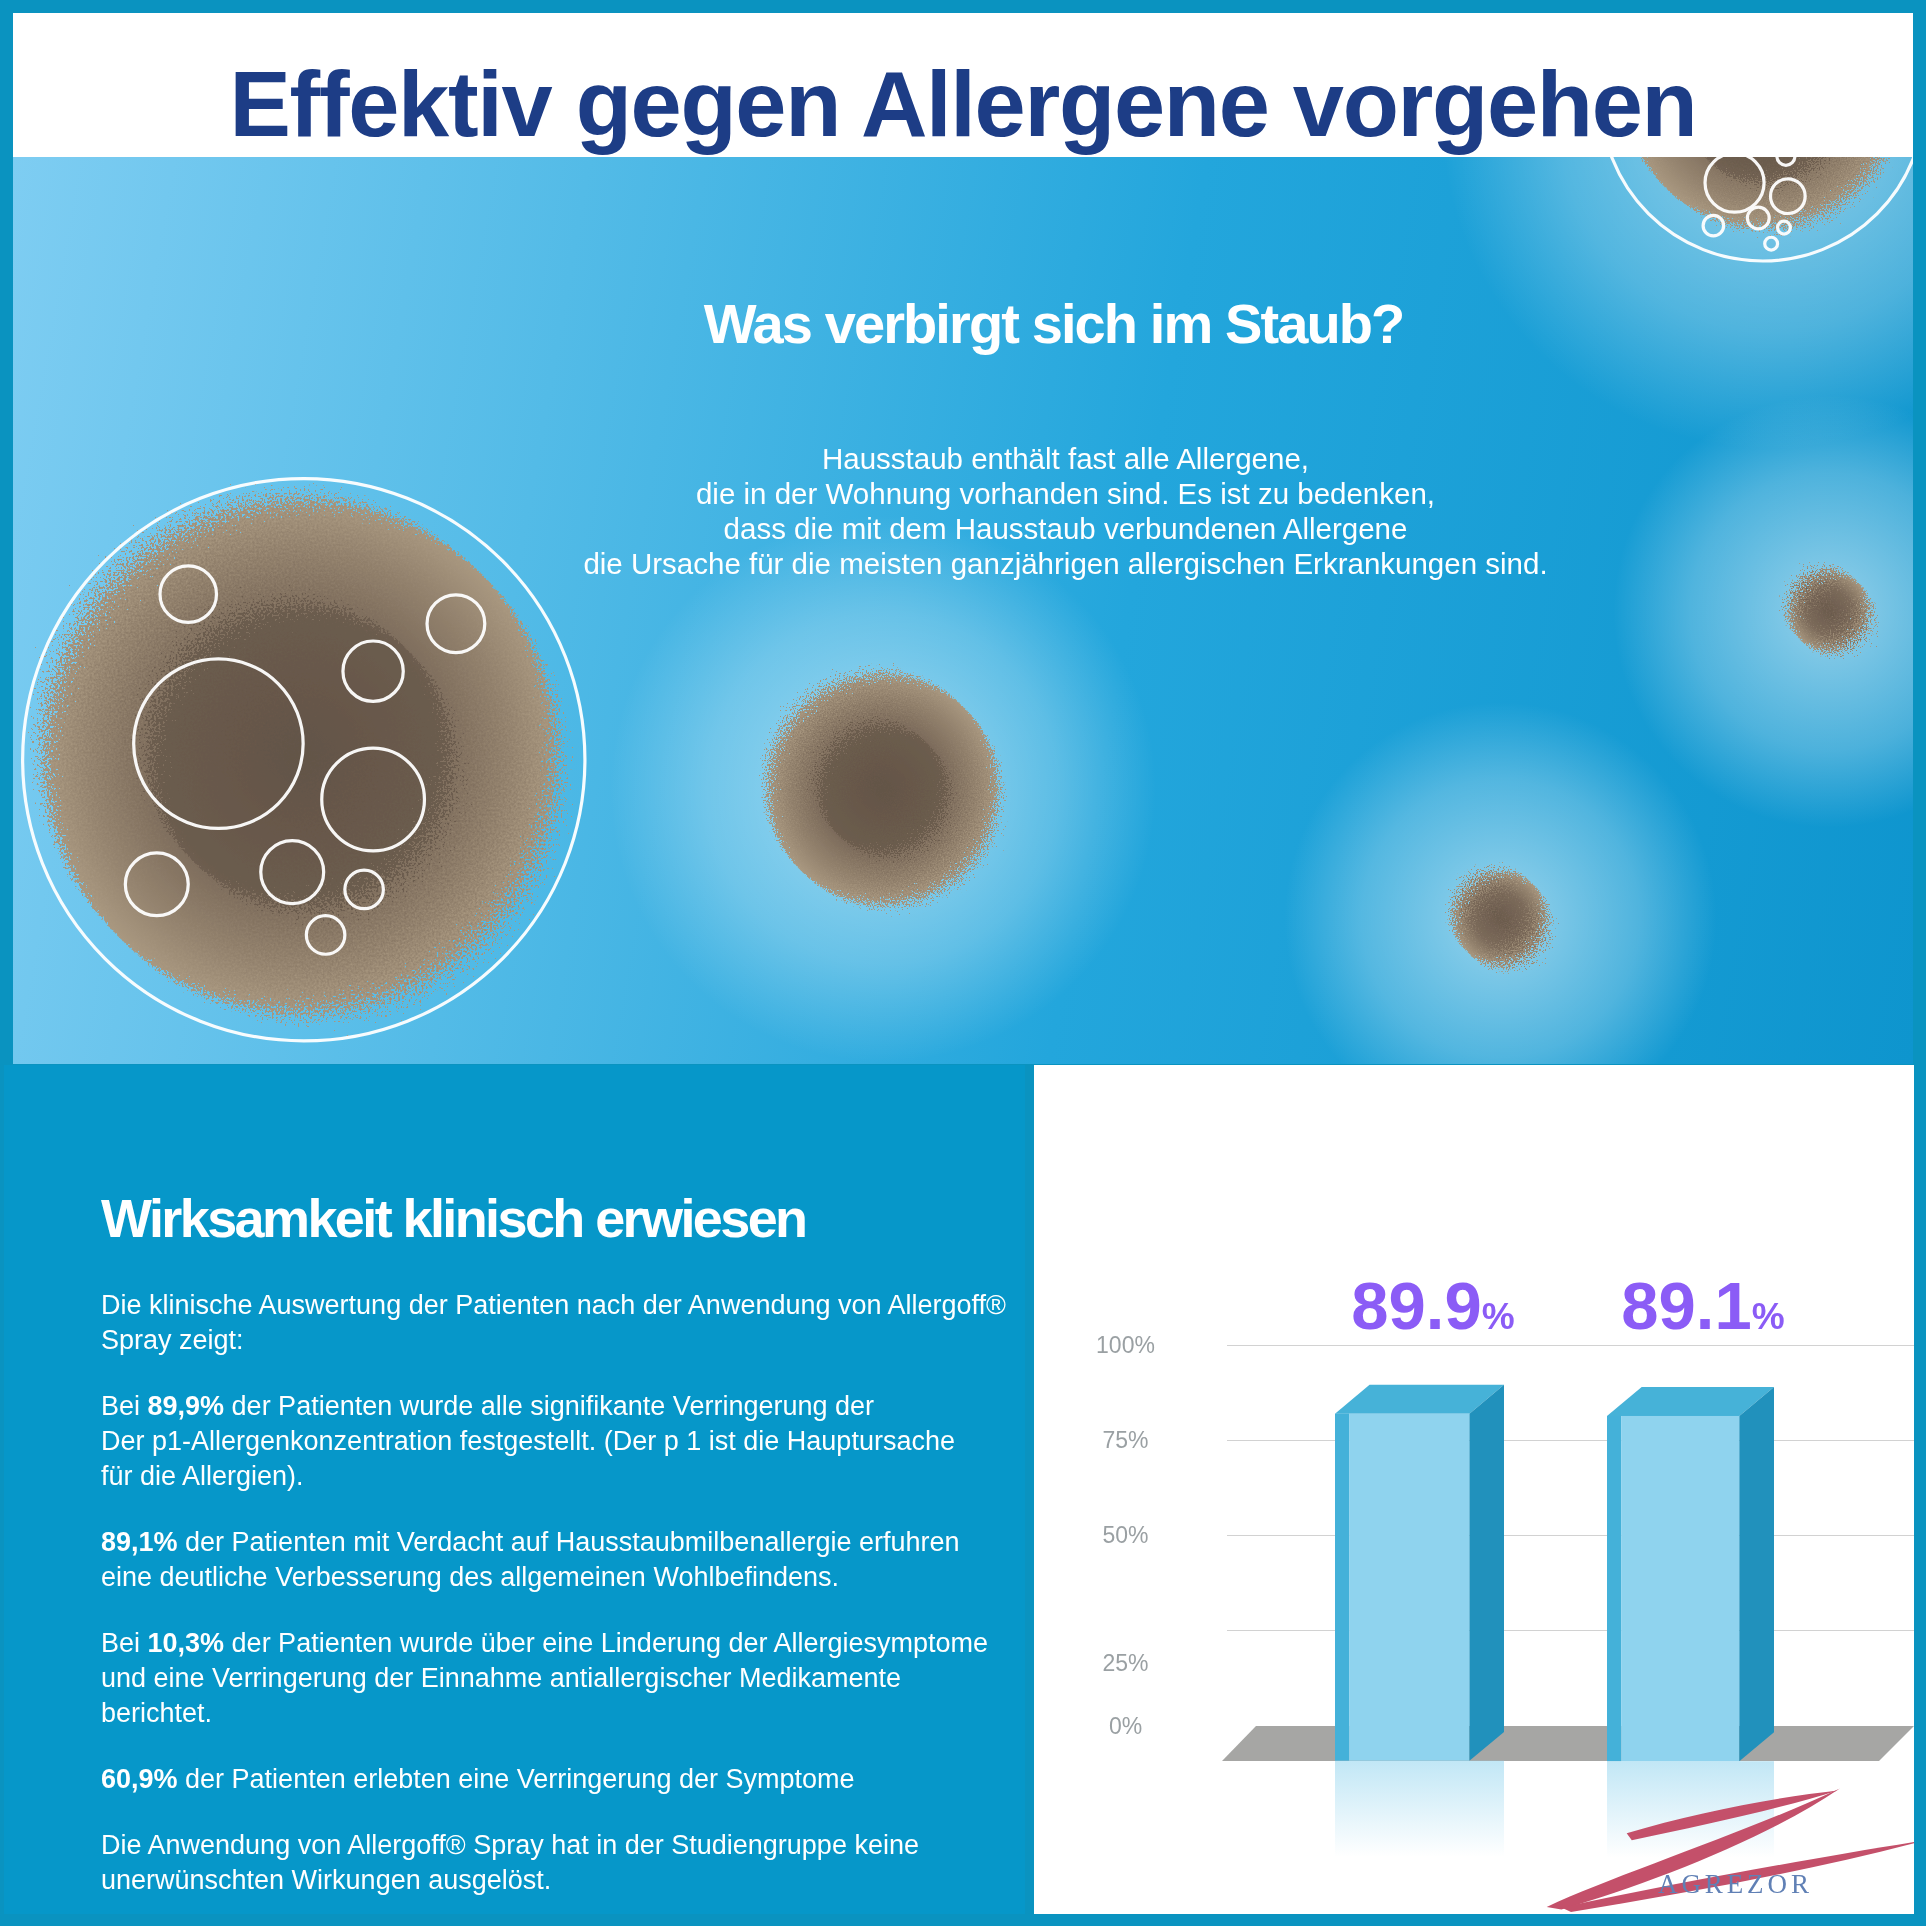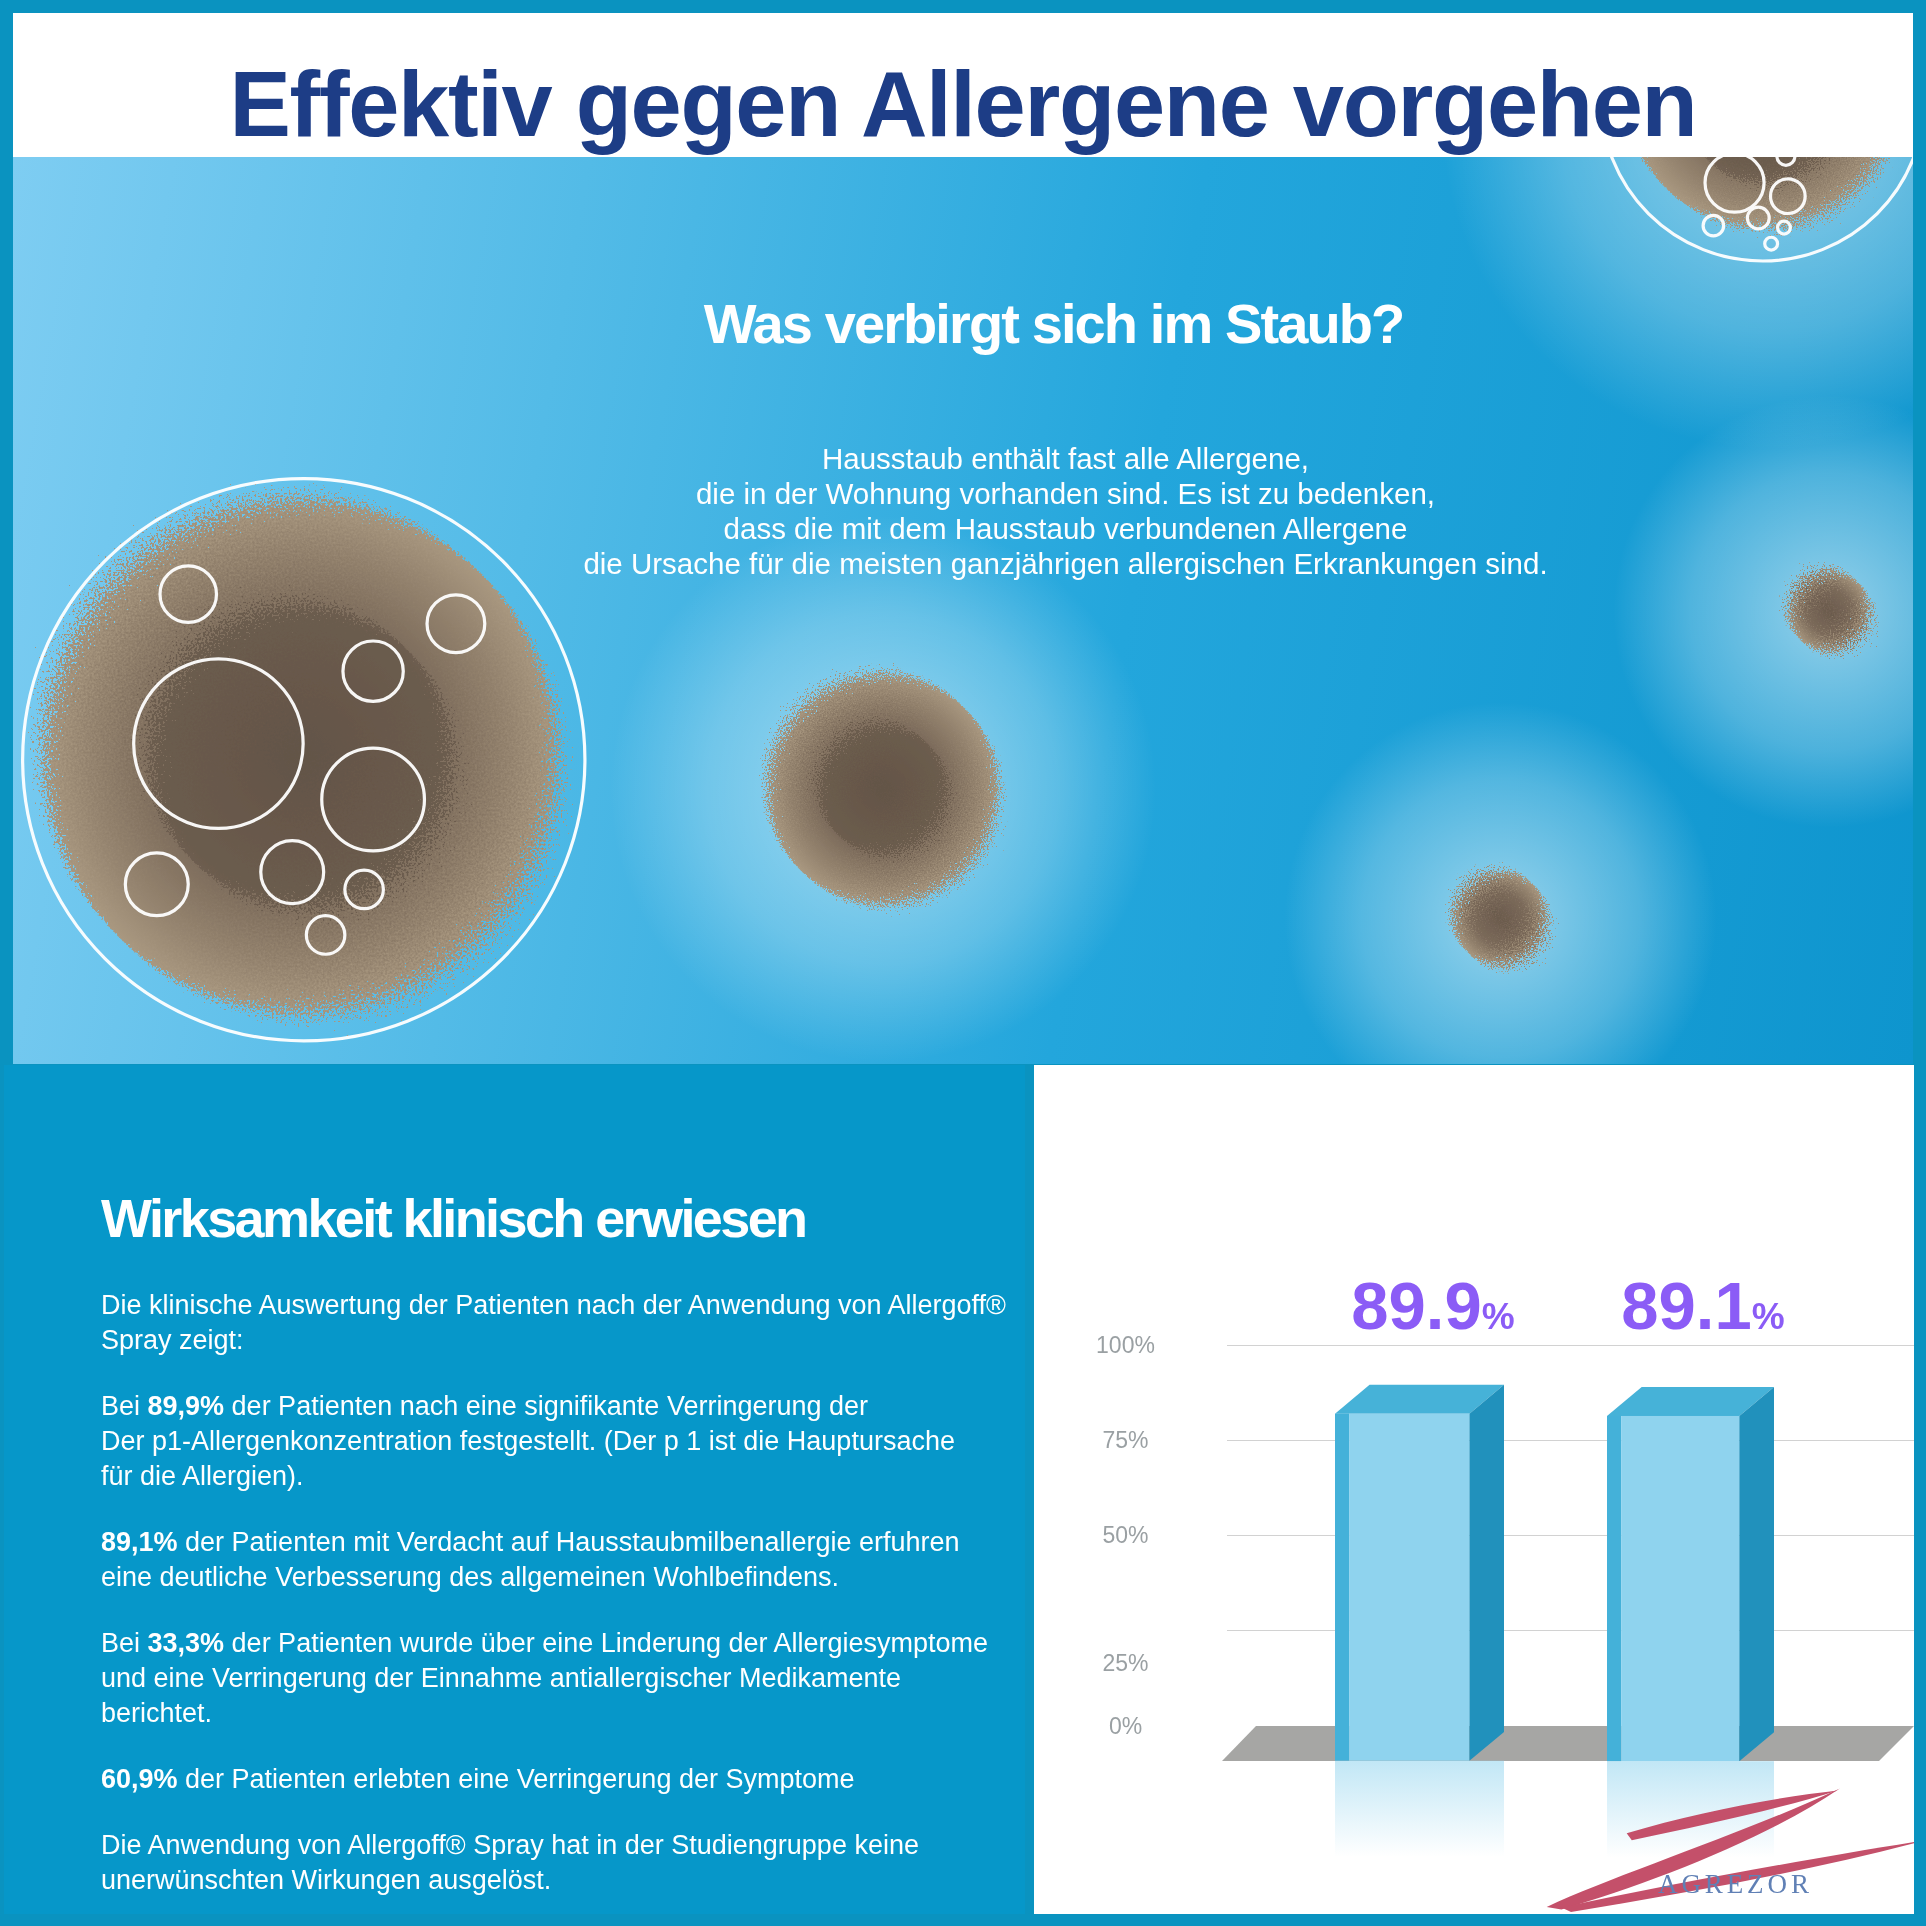--- a/index.html
+++ b/index.html
@@ -130,30 +130,30 @@
   </div>
 
   <div class="left-panel">
     <div class="eff-heading">Wirksamkeit klinisch erwiesen</div>
     <div class="eff-body">
         <div class="para">
           <div><span>Die klinische Auswertung der Patienten nach der Anwendung von Allergoff®</span></div>
           <div><span>Spray zeigt:</span></div>
         </div>
         <div class="para">
-          <div><span>Bei </span><span class="b">89,9%</span><span> der Patienten nach eine signifikante Verringerung der</span></div>
+          <div><span>Bei </span><span class="b">89,9%</span><span> der Patienten wurde alle signifikante Verringerung der</span></div>
           <div><span>Der p1-Allergenkonzentration festgestellt. (Der p 1 ist die Hauptursache</span></div>
           <div><span>für die Allergien).</span></div>
         </div>
         <div class="para">
           <div><span class="b">89,1%</span><span> der Patienten mit Verdacht auf Hausstaubmilbenallergie erfuhren</span></div>
           <div><span>eine deutliche Verbesserung des allgemeinen Wohlbefindens.</span></div>
         </div>
         <div class="para">
-          <div><span>Bei </span><span class="b">33,3%</span><span> der Patienten wurde über eine Linderung der Allergiesymptome</span></div>
+          <div><span>Bei </span><span class="b">10,3%</span><span> der Patienten wurde über eine Linderung der Allergiesymptome</span></div>
           <div><span>und eine Verringerung der Einnahme antiallergischer Medikamente berichtet.</span></div>
         </div>
         <div class="para">
           <div><span class="b">60,9%</span><span> der Patienten erlebten eine Verringerung der Symptome</span></div>
         </div>
         <div class="para">
           <div><span>Die Anwendung von Allergoff® Spray hat in der Studiengruppe keine</span></div>
           <div><span>unerwünschten Wirkungen ausgelöst.</span></div>
         </div>
       </div>

